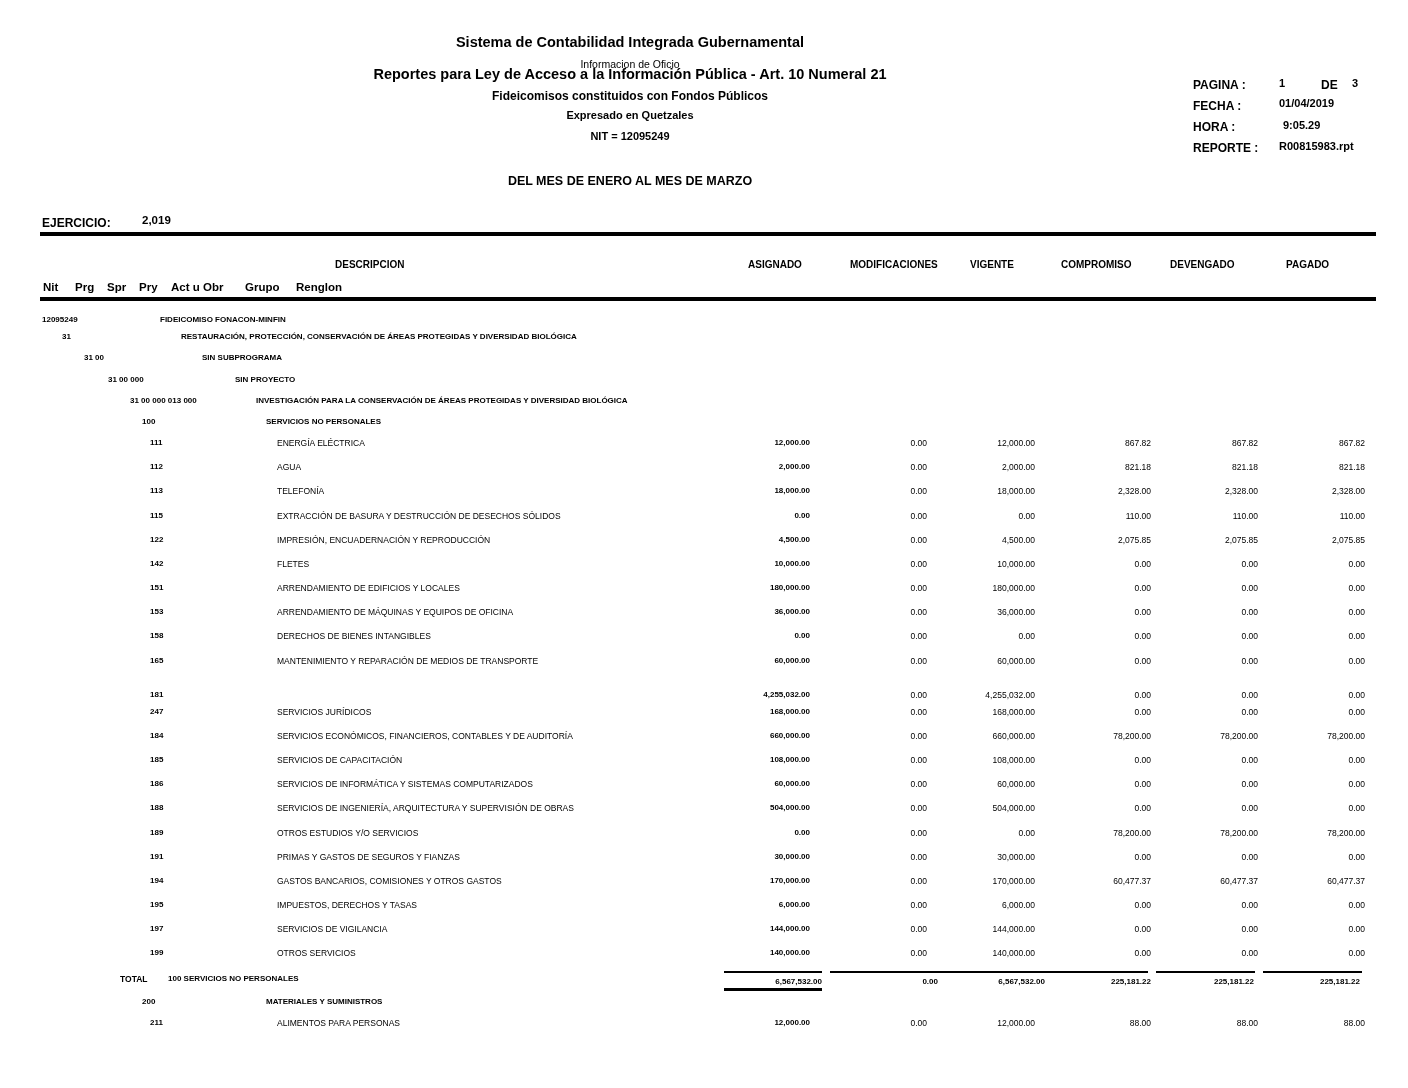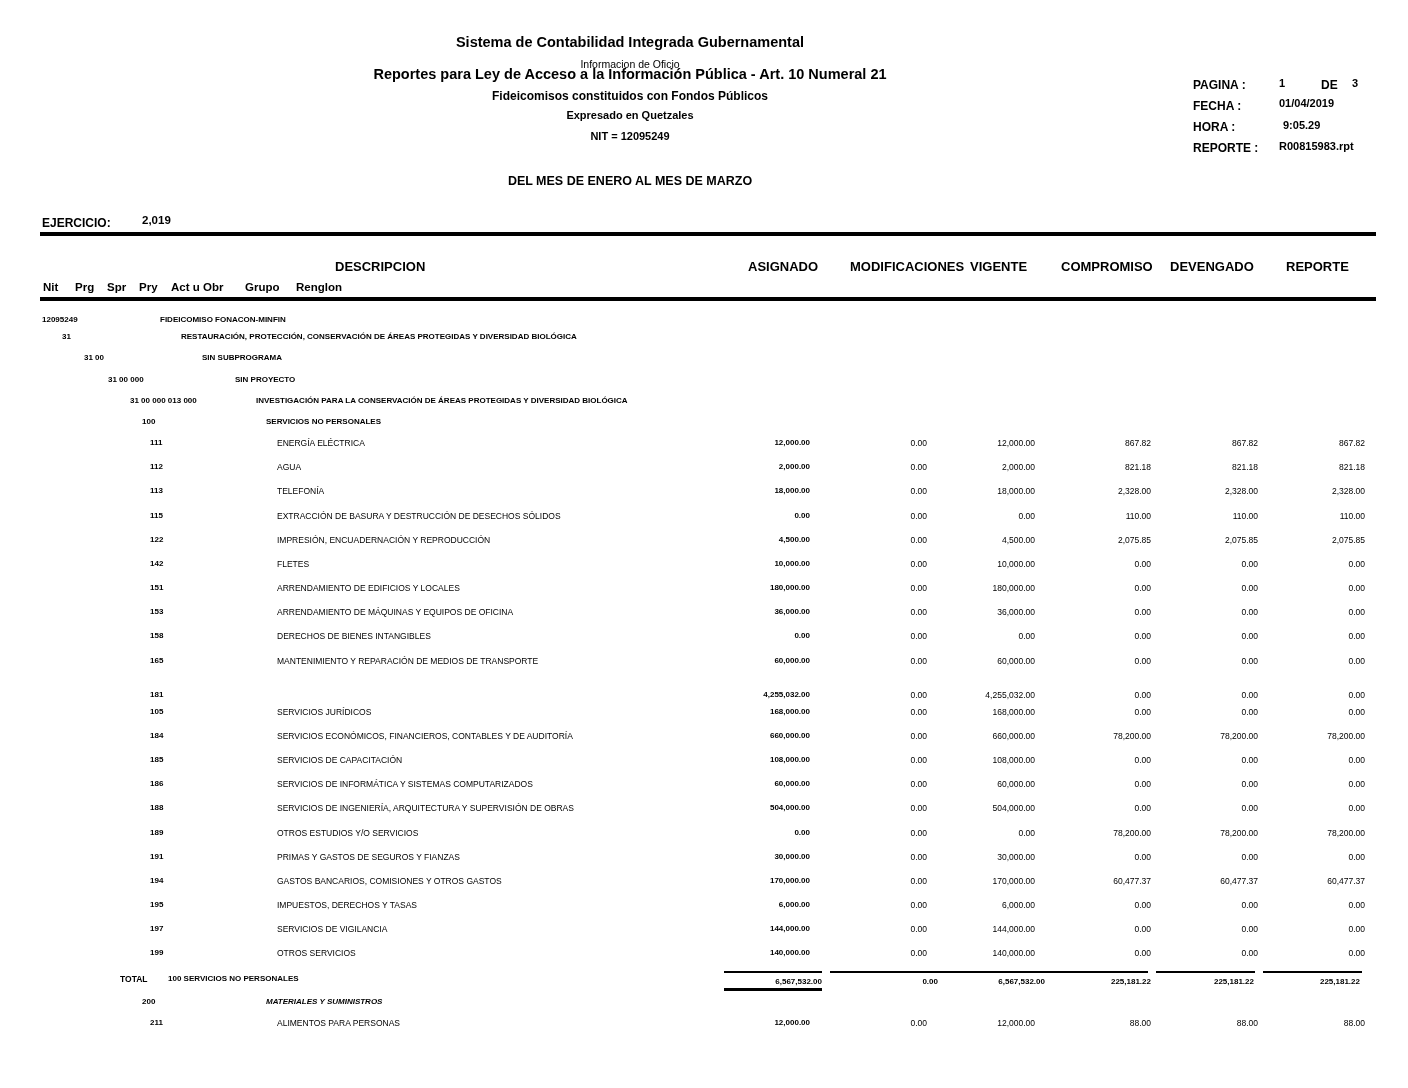--- a/index.html
+++ b/index.html
@@ -16,21 +16,21 @@
   .title3 { left: 340px; width: 580px; top: 89px; font-size: 12px; font-weight: bold; text-align: center; }
   .title4 { left: 340px; width: 580px; top: 109px; font-size: 11px; font-weight: bold; text-align: center; }
   .title5 { left: 340px; width: 580px; top: 130px; font-size: 11px; font-weight: bold; text-align: center; }
   .period { left: 340px; width: 580px; top: 174px; font-size: 12.5px; font-weight: bold; text-align: center; }
 
   .meta-label { font-size: 12px; font-weight: bold; }
   .meta-val { font-size: 11px; font-weight: bold; }
 
   .rule-thick { position: absolute; left: 40px; width: 1336px; height: 4px; background: #000; }
 
-  .colhead { font-size: 13px; font-weight: bold; top: 259px; text-align: right; }
+  .colhead { font-size: 10px; font-weight: bold; top: 259px; text-align: right; }
   .keyhead { font-size: 11.5px; font-weight: bold; top: 281px; }
 
   .lvl { font-size: 8px; font-weight: bold; }
   .code { font-size: 8px; font-weight: bold; }
   .desc { font-size: 8.5px; }
   .num { font-size: 8.5px; text-align: right; width: 110px; }
   .num-b { font-weight: bold; font-size: 8px; }
 
   .row { position: absolute; left: 0; width: 1408px; height: 24px; }
   .row .code { position: absolute; left: 150px; top: 0; }
@@ -75,21 +75,21 @@
 <div class="abs b" style="left:142px; top:214px; font-size:11.5px;">2,019</div>
 
 <div class="rule-thick" style="top:232px;"></div>
 
 <div class="abs colhead" style="left:335px;">DESCRIPCION</div>
 <div class="abs colhead" style="left:748px;">ASIGNADO</div>
 <div class="abs colhead" style="left:850px;">MODIFICACIONES</div>
 <div class="abs colhead" style="left:970px;">VIGENTE</div>
 <div class="abs colhead" style="left:1061px;">COMPROMISO</div>
 <div class="abs colhead" style="left:1170px;">DEVENGADO</div>
-<div class="abs colhead" style="left:1286px;">REPORTE</div>
+<div class="abs colhead" style="left:1286px;">PAGADO</div>
 
 <div class="abs keyhead" style="left:43px;">Nit</div>
 <div class="abs keyhead" style="left:75px;">Prg</div>
 <div class="abs keyhead" style="left:107px;">Spr</div>
 <div class="abs keyhead" style="left:139px;">Pry</div>
 <div class="abs keyhead" style="left:171px;">Act u Obr</div>
 <div class="abs keyhead" style="left:245px;">Grupo</div>
 <div class="abs keyhead" style="left:296px;">Renglon</div>
 
 <div class="rule-thick" style="top:297px;"></div>
@@ -216,21 +216,21 @@
   <div class="row" style="top:690px;padding-left:28px;">
     <span class="code">181</span>
     <span class="num c-asig">4,255,032.00</span>
     <span class="num c-mod">0.00</span>
     <span class="num c-vig">4,255,032.00</span>
     <span class="num c-comp">0.00</span>
     <span class="num c-dev">0.00</span>
     <span class="num c-pag">0.00</span>
   </div>
   <div class="row" style="top:707px;">
-    <span class="code">105</span>
+    <span class="code">247</span>
     <span class="desc">SERVICIOS JURÍDICOS</span>
     <span class="num c-asig">168,000.00</span>
     <span class="num c-mod">0.00</span>
     <span class="num c-vig">168,000.00</span>
     <span class="num c-comp">0.00</span>
     <span class="num c-dev">0.00</span>
     <span class="num c-pag">0.00</span>
   </div>
   <div class="row" style="top:731px;">
     <span class="code">184</span>
@@ -343,21 +343,21 @@
 <div class="abs b" style="left:168px; top:974px; font-size:8px;">100  SERVICIOS NO PERSONALES</div>
 <div class="abs num num-b" style="left:712px; top:977px;">6,567,532.00</div>
 <div class="abs num num-b" style="left:828px; top:977px;">0.00</div>
 <div class="abs num num-b" style="left:935px; top:977px;">6,567,532.00</div>
 <div class="abs num num-b" style="left:1041px; top:977px;">225,181.22</div>
 <div class="abs num num-b" style="left:1144px; top:977px;">225,181.22</div>
 <div class="abs num num-b" style="left:1250px; top:977px;">225,181.22</div>
 <div class="tline" style="left:724px; width:98px; top:988px; height:3px;"></div>
 
 <div class="abs lvl" style="left:142px; top:997px;">200</div>
-<div class="abs lvl" style="left:266px; top:997px;font-style:italic;">MATERIALES Y SUMINISTROS</div>
+<div class="abs lvl" style="left:266px; top:997px;">MATERIALES Y SUMINISTROS</div>
 
 <div class="row" style="top:1018px;">
   <span class="code">211</span>
   <span class="desc">ALIMENTOS PARA PERSONAS</span>
   <span class="num c-asig">12,000.00</span>
   <span class="num c-mod">0.00</span>
   <span class="num c-vig">12,000.00</span>
   <span class="num c-comp">88.00</span>
   <span class="num c-dev">88.00</span>
   <span class="num c-pag">88.00</span>

